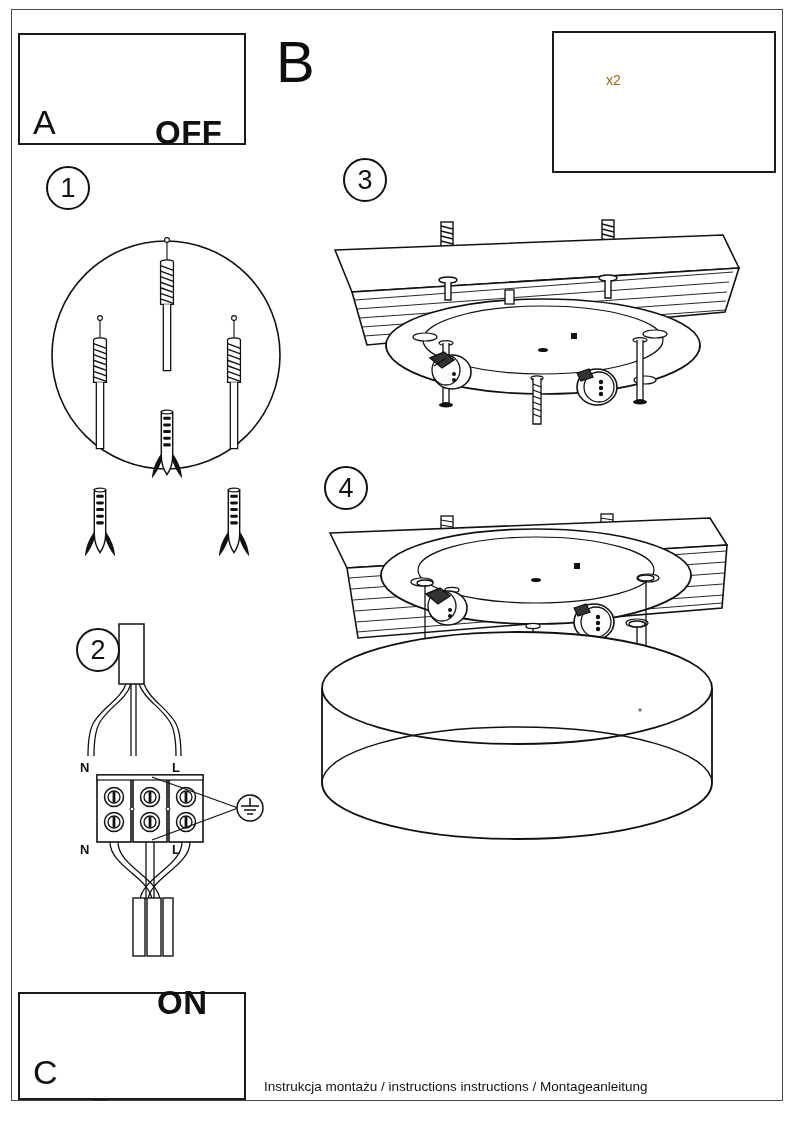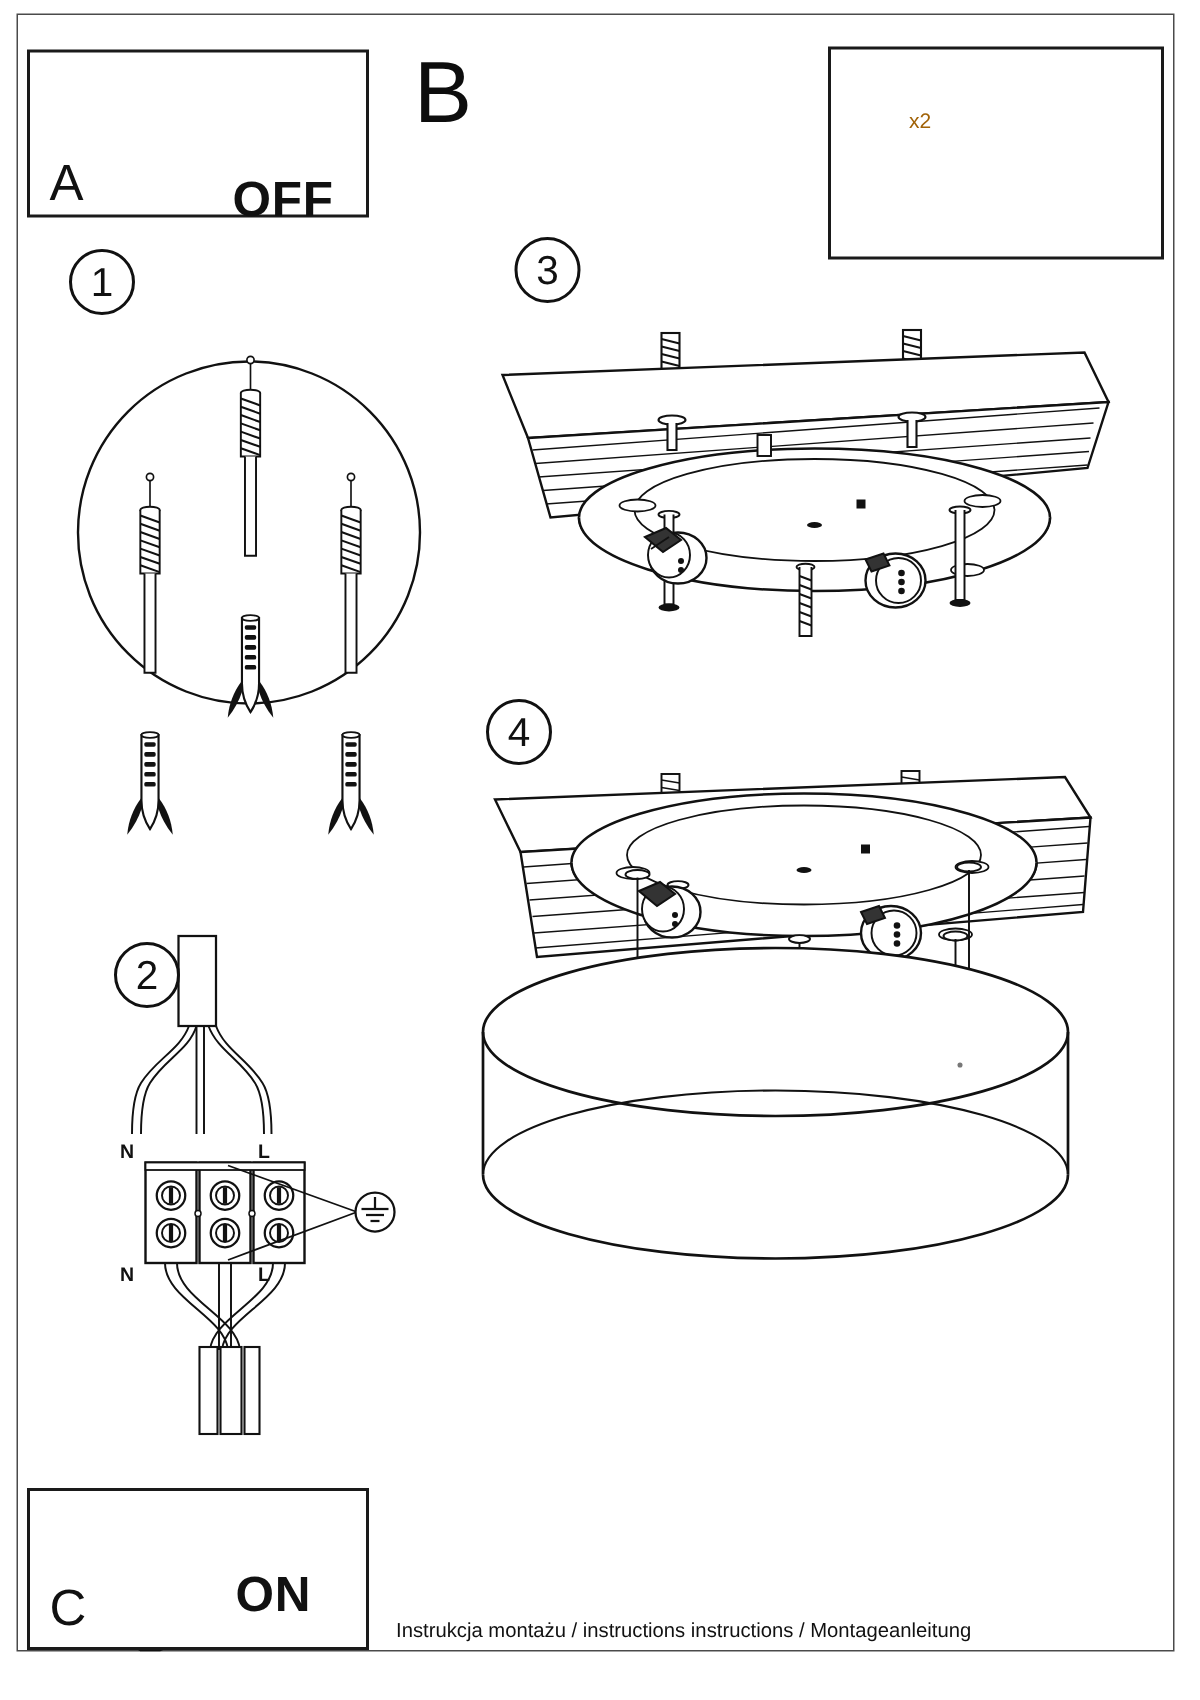--- a/index.html
+++ b/index.html
@@ -669,21 +669,21 @@
   </svg>
 
   <div class="panel-box" id="panel-a"></div>
   <div class="panel-box" id="panel-c"></div>
   <div class="panel-box" id="panel-tools"></div>
 
   <div class="panel-letter" style="left:33px; top:105px;">A</div>
   <div class="onoff-label" style="left:155px; top:98px;margin-top:16px;">OFF</div>
 
   <div class="panel-letter" style="left:33px; top:1055px;">C</div>
-  <div class="onoff-label" style="left:157px; top:1044px;">ON</div>
+  <div class="onoff-label" style="left:157px; top:984px;">ON</div>
 
   <div id="section-b-label">B</div>
 
   <div class="qty-label" style="left:606px; top:72px;">x2</div>
 
   <div class="step-circle" id="step1-circle">1</div>
   <div class="step-circle" id="step2-circle">2</div>
   <div class="step-circle" id="step3-circle">3</div>
   <div class="step-circle" id="step4-circle">4</div>
 

